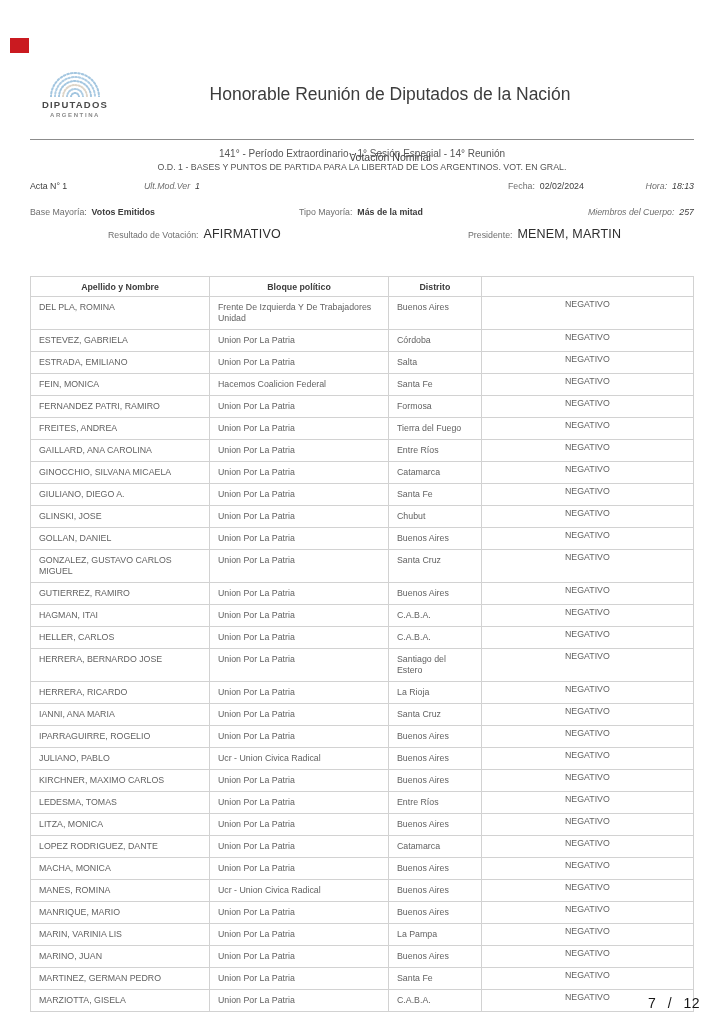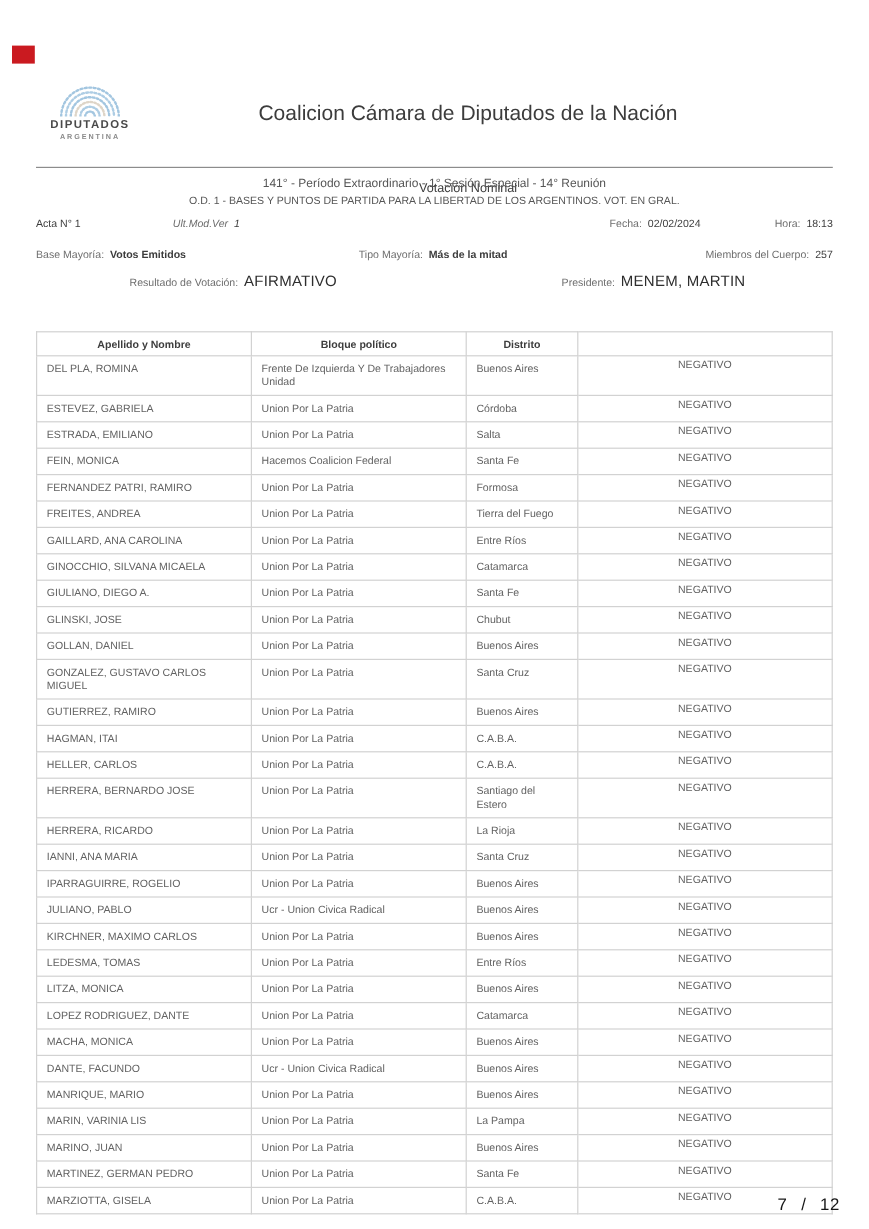--- a/index.html
+++ b/index.html
@@ -47,21 +47,21 @@
     text-align: center; font-size: 8.8px; color: #555555;
   }
   .meta { position: absolute; font-size: 8.8px; color: #5c5c5c; white-space: nowrap; }
   .meta .lbl { color: #6e6e6e; }
   .meta .val { color: #3c3c3c; font-weight: 700; }
   .meta .val-plain { color: #3c3c3c; }
   .meta .big { font-size: 12.5px; font-weight: 500; color: #2e2e2e; letter-spacing: 0.2px; }
   .r1 { top: 181px; }
   .r2 { top: 207px; }
   .r3 { top: 227px; }
-  .right-align { text-align: right; }
+  .right-align { text-align: right; font-style: italic; }
 
   
   table.results {
     position: absolute; left: 30px; top: 276px; width: 664px;
     border-collapse: collapse; table-layout: fixed;
   }
   table.results th, table.results td { border: 1px solid #d2d2d2; }
   table.results th {
     height: 20px; font-size: 8.8px; font-weight: 700; color: #3d3d3d;
     text-align: center; vertical-align: middle;
@@ -92,21 +92,21 @@
       <path d="M 10 27 A 16 16 0 0 1 42 27" stroke="#a3c6e0" stroke-width="2" stroke-dasharray="1.5 1.9"></path>
       <path d="M 14 27 A 12 12 0 0 1 38 27" stroke="#ded5c8" stroke-width="2" stroke-dasharray="1.4 1.8"></path>
       <path d="M 18 27 A 8 8 0 0 1 34 27" stroke="#aecde4" stroke-width="2" stroke-dasharray="1.3 1.7"></path>
       <path d="M 22 27 A 4 4 0 0 1 30 27" stroke="#a3c6e0" stroke-width="2" stroke-dasharray="1.2 1.6"></path>
     </g>
   </svg>
   <div class="logo-line1">DIPUTADOS</div>
   <div class="logo-line2">ARGENTINA</div>
 </div>
 
-<div class="title">Coalicion Cámara de Diputados de la Nación</div>
+<div class="title">Honorable Reunión de Diputados de la Nación</div>
 <div class="subtitle">Votación Nominal</div>
 <div class="top-rule"></div>
 
 <div class="session-line">141° - Período Extraordinario - 1° Sesión Especial - 14° Reunión</div>
 <div class="order-line">O.D. 1 - BASES Y PUNTOS DE PARTIDA PARA LA LIBERTAD DE LOS ARGENTINOS. VOT. EN GRAL.</div>
 
 <div class="meta r1" style="left:30px;">
   <span class="val-plain">Acta N° 1</span>
 </div>
 <div class="meta r1" style="left:144px;font-style:italic;">
@@ -304,21 +304,21 @@
         <td>Catamarca</td>
         <td class="vote">NEGATIVO</td>
       </tr>
       <tr>
         <td>MACHA, MONICA</td>
         <td>Union Por La Patria</td>
         <td>Buenos Aires</td>
         <td class="vote">NEGATIVO</td>
       </tr>
       <tr>
-        <td>DANTE, FACUNDO</td>
+        <td>MANES, ROMINA</td>
         <td>Ucr - Union Civica Radical</td>
         <td>Buenos Aires</td>
         <td class="vote">NEGATIVO</td>
       </tr>
       <tr>
         <td>MANRIQUE, MARIO</td>
         <td>Union Por La Patria</td>
         <td>Buenos Aires</td>
         <td class="vote">NEGATIVO</td>
       </tr>

